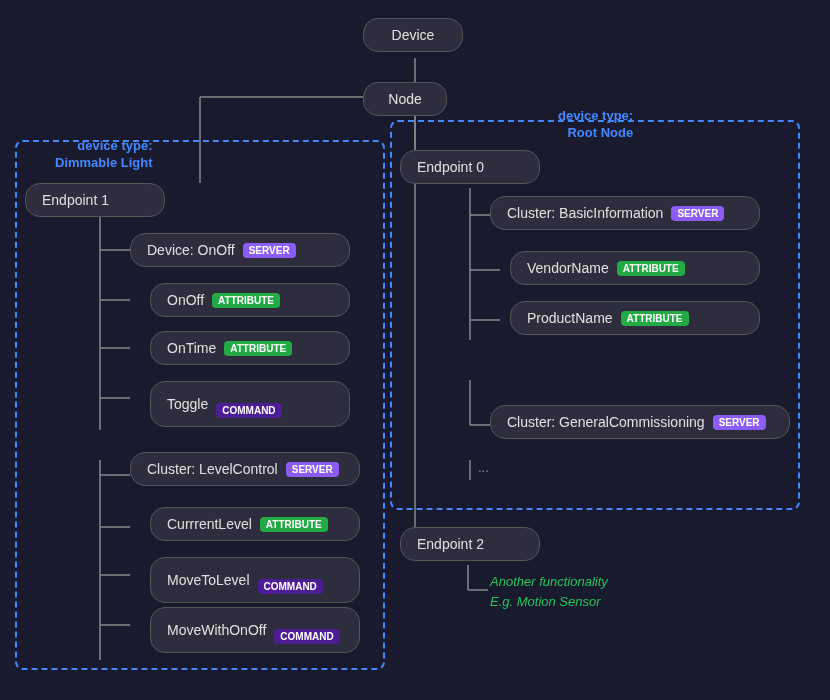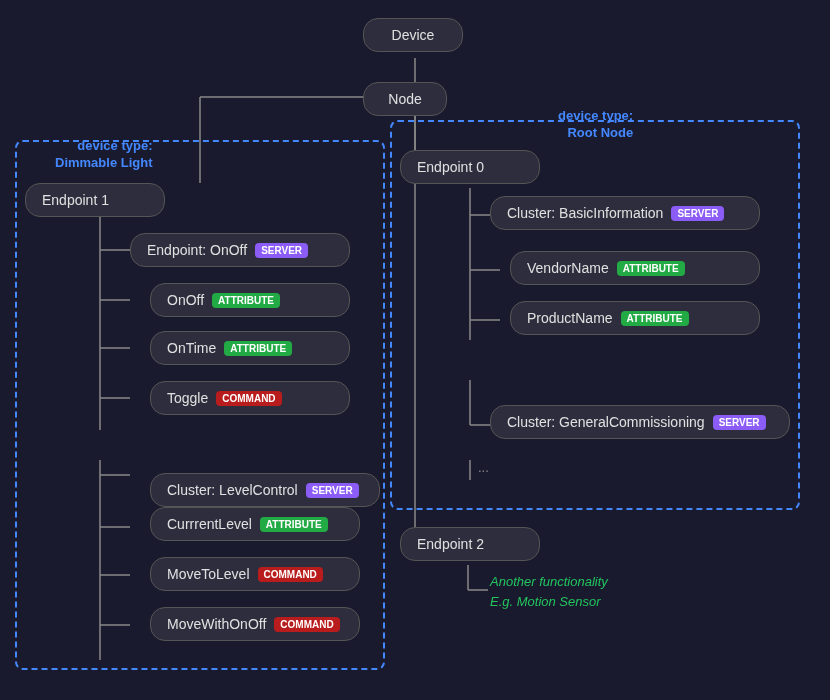--- a/index.html
+++ b/index.html
@@ -73,21 +73,21 @@
     
     .badge {
       border-radius: 4px;
       font-size: 10px;
       font-weight: bold;
       padding: 2px 6px;
       color: white;
     }
     .badge.server { background: #8b5cf6; }
     .badge.attribute { background: #22aa44; }
-    .badge.command { background: #b91c1c; }
+    .badge.command { background: #4c1d95; margin-top: 13px; }
 
     
     svg.lines {
       position: absolute;
       top: 0; left: 0;
       width: 830px;
       height: 700px;
       pointer-events: none;
     }
 
@@ -172,40 +172,40 @@
     <div>Root Node</div>
   </div>
 
   <div class="dashed-container root-node"></div>
 
   <div class="node-box" style="left:25px; top:183px; width:140px;">
     <span>Endpoint 1</span>
   </div>
 
   <div class="node-box" style="left:130px; top:233px; width:220px;">
-    <span>Endpoint: OnOff</span>
+    <span>Device: OnOff</span>
     <span class="badge server">SERVER</span>
   </div>
 
   <div class="node-box" style="left:150px; top:283px; width:200px;">
     <span>OnOff</span>
     <span class="badge attribute">ATTRIBUTE</span>
   </div>
 
   <div class="node-box" style="left:150px; top:331px; width:200px;">
     <span>OnTime</span>
     <span class="badge attribute">ATTRIBUTE</span>
   </div>
 
   <div class="node-box" style="left:150px; top:381px; width:200px;">
     <span>Toggle</span>
     <span class="badge command">COMMAND</span>
   </div>
 
-  <div class="node-box" style="left:130px; top:473px; width:230px;margin-left:20px;">
+  <div class="node-box" style="left:130px; top:452px; width:230px;">
     <span>Cluster: LevelControl</span>
     <span class="badge server">SERVER</span>
   </div>
 
   <div class="node-box" style="left:150px; top:507px; width:210px;">
     <span>CurrrentLevel</span>
     <span class="badge attribute">ATTRIBUTE</span>
   </div>
 
   <div class="node-box" style="left:150px; top:557px; width:210px;">

